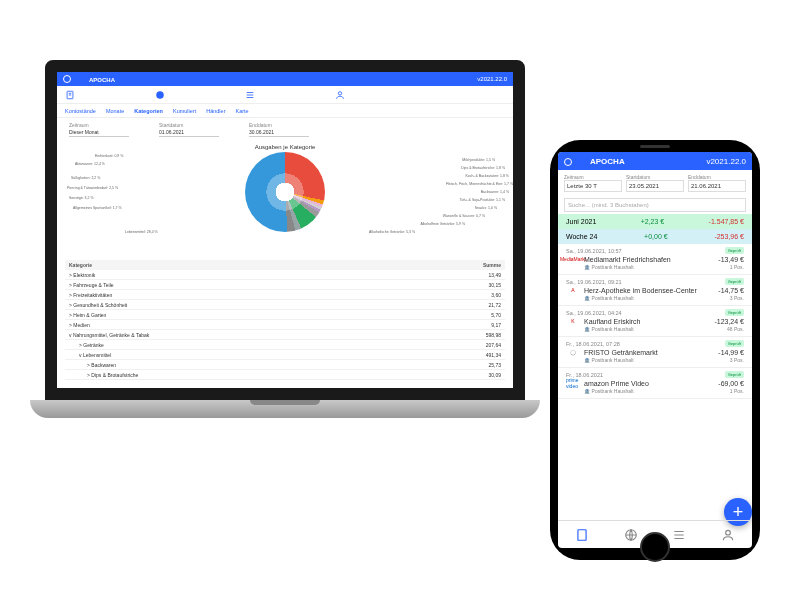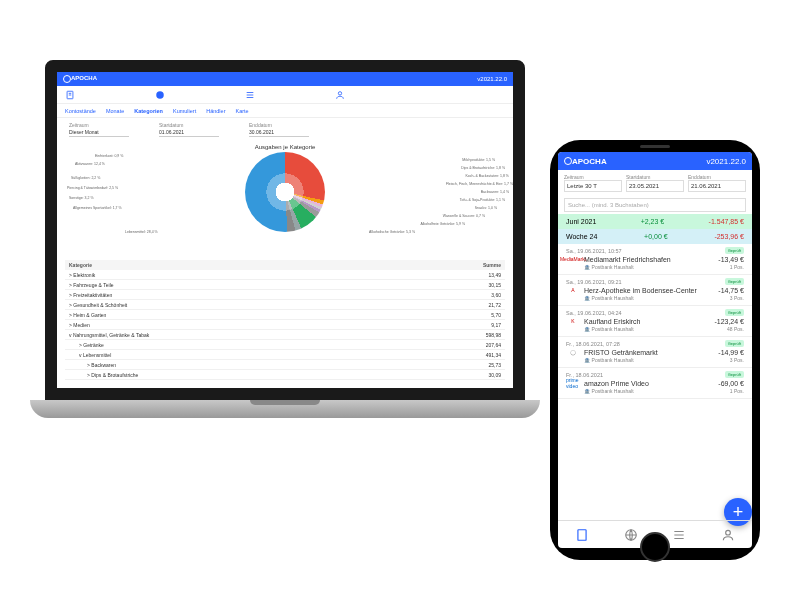--- a/index.html
+++ b/index.html
@@ -51,21 +51,21 @@
 .tx-main{display:flex;align-items:center;gap:4px}
 .tx-icon{width:14px;height:10px;font-size:5px;display:flex;align-items:center;justify-content:center;color:#c00}
 .tx-merchant{font-size:7px;color:#333;flex:1}
 .tx-amount{font-size:7px;color:#333}
 .tx-sub{display:flex;justify-content:space-between;font-size:5px;color:#888;padding-left:18px}
 .tx-badge{position:absolute;right:8px;top:3px;font-size:4px;background:#c8f7dc;color:#0a8f3c;padding:1px 3px;border-radius:2px}
 .ph-nav{height:28px;border-top:1px solid #ddd;display:flex;justify-content:space-around;align-items:center;position:relative}
 .nav-icon{width:14px;height:14px;color:#888}
 .nav-icon.active{color:#2962ff}
 .fab{position:absolute;right:8px;bottom:34px;width:28px;height:28px;background:#2962ff;border-radius:50%;color:#fff;display:flex;align-items:center;justify-content:center;font-size:18px;box-shadow:0 2px 6px rgba(0,0,0,.3)}
-.logo{display:flex;align-items:flex-start;gap:0;font-weight:600}
+.logo{display:flex;align-items:flex-end;gap:18px;font-weight:600}
 .logo-icon{width:8px;height:8px;border:1.5px solid #fff;border-radius:50%;display:inline-block}
 </style>
 </head>
 <body>
 
 <div class="laptop">
   <div class="laptop-screen">
     <div class="laptop-cam"></div>
     <div class="lap-header">
       <span class="logo">

